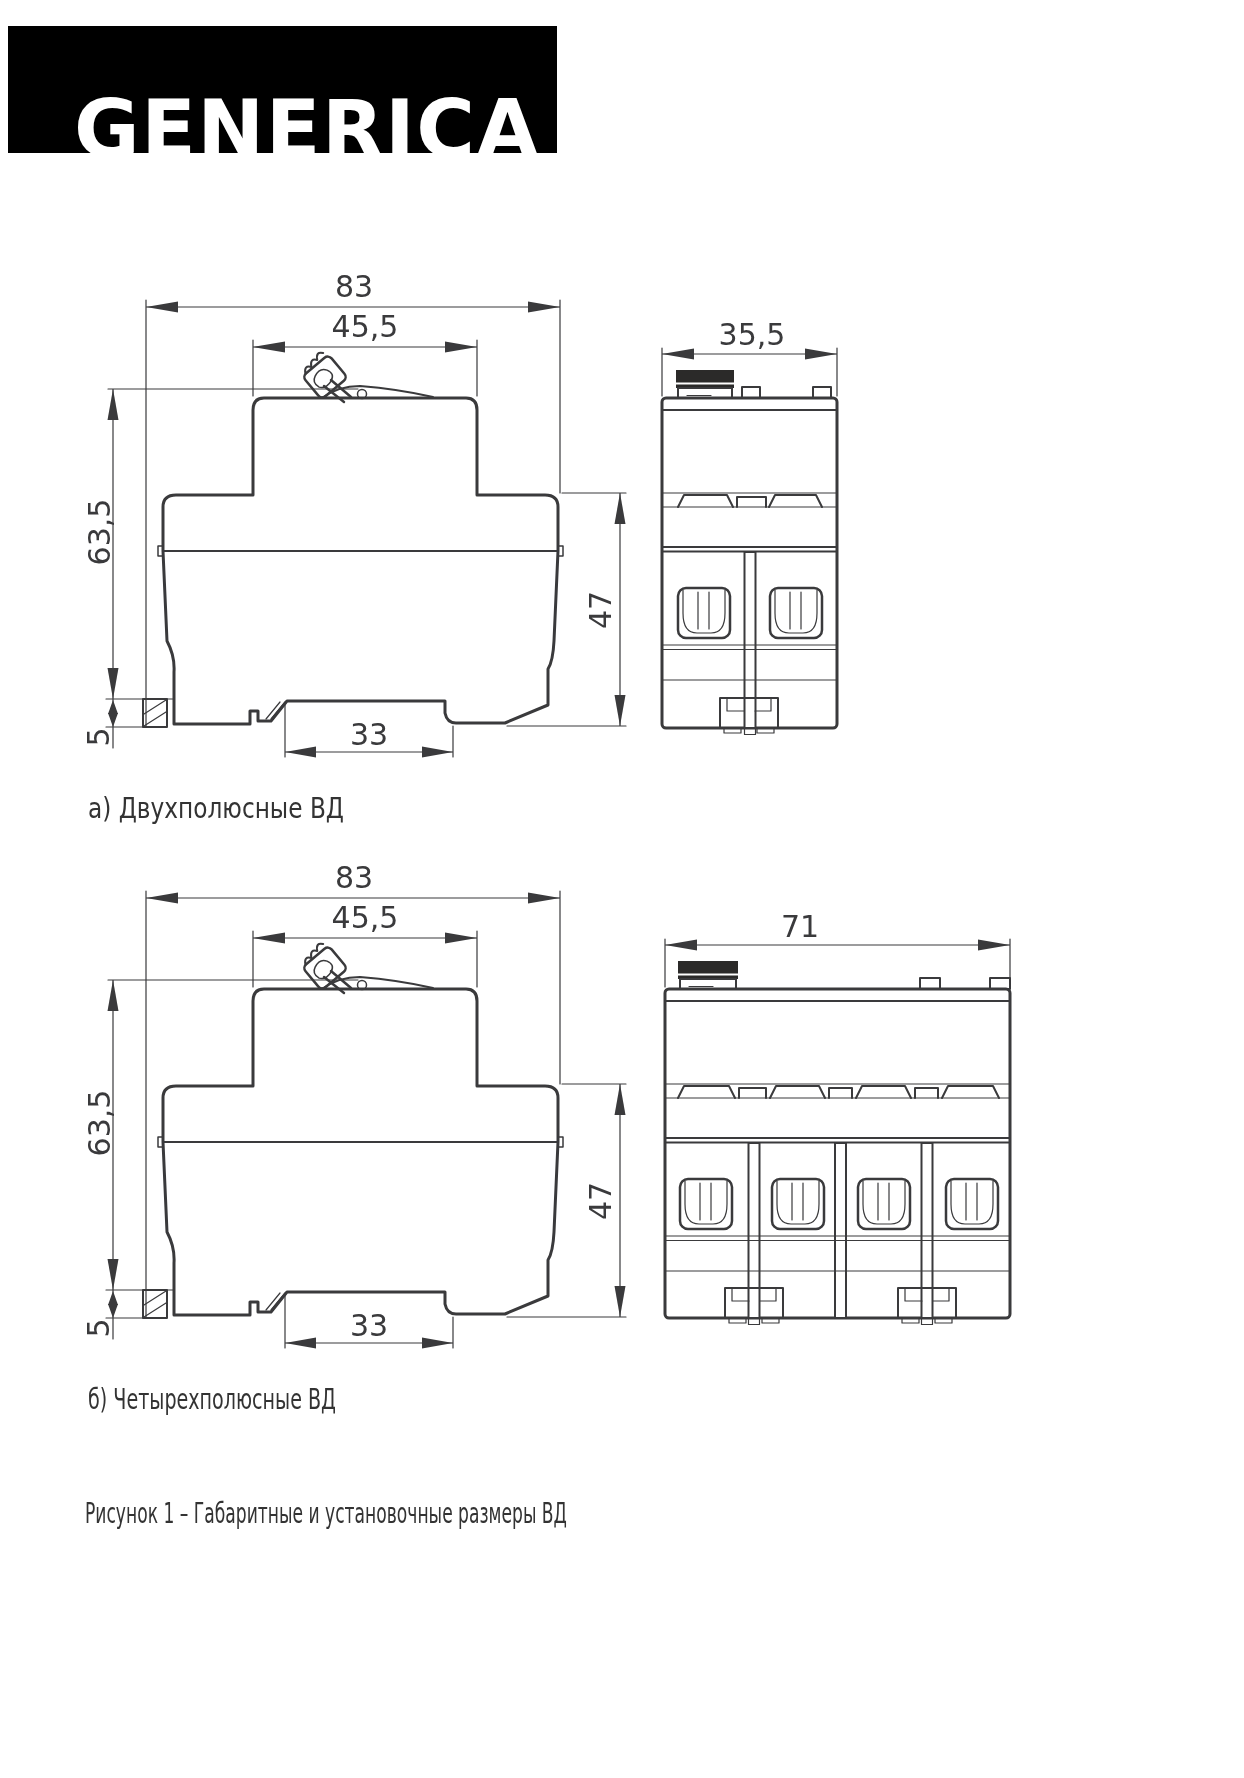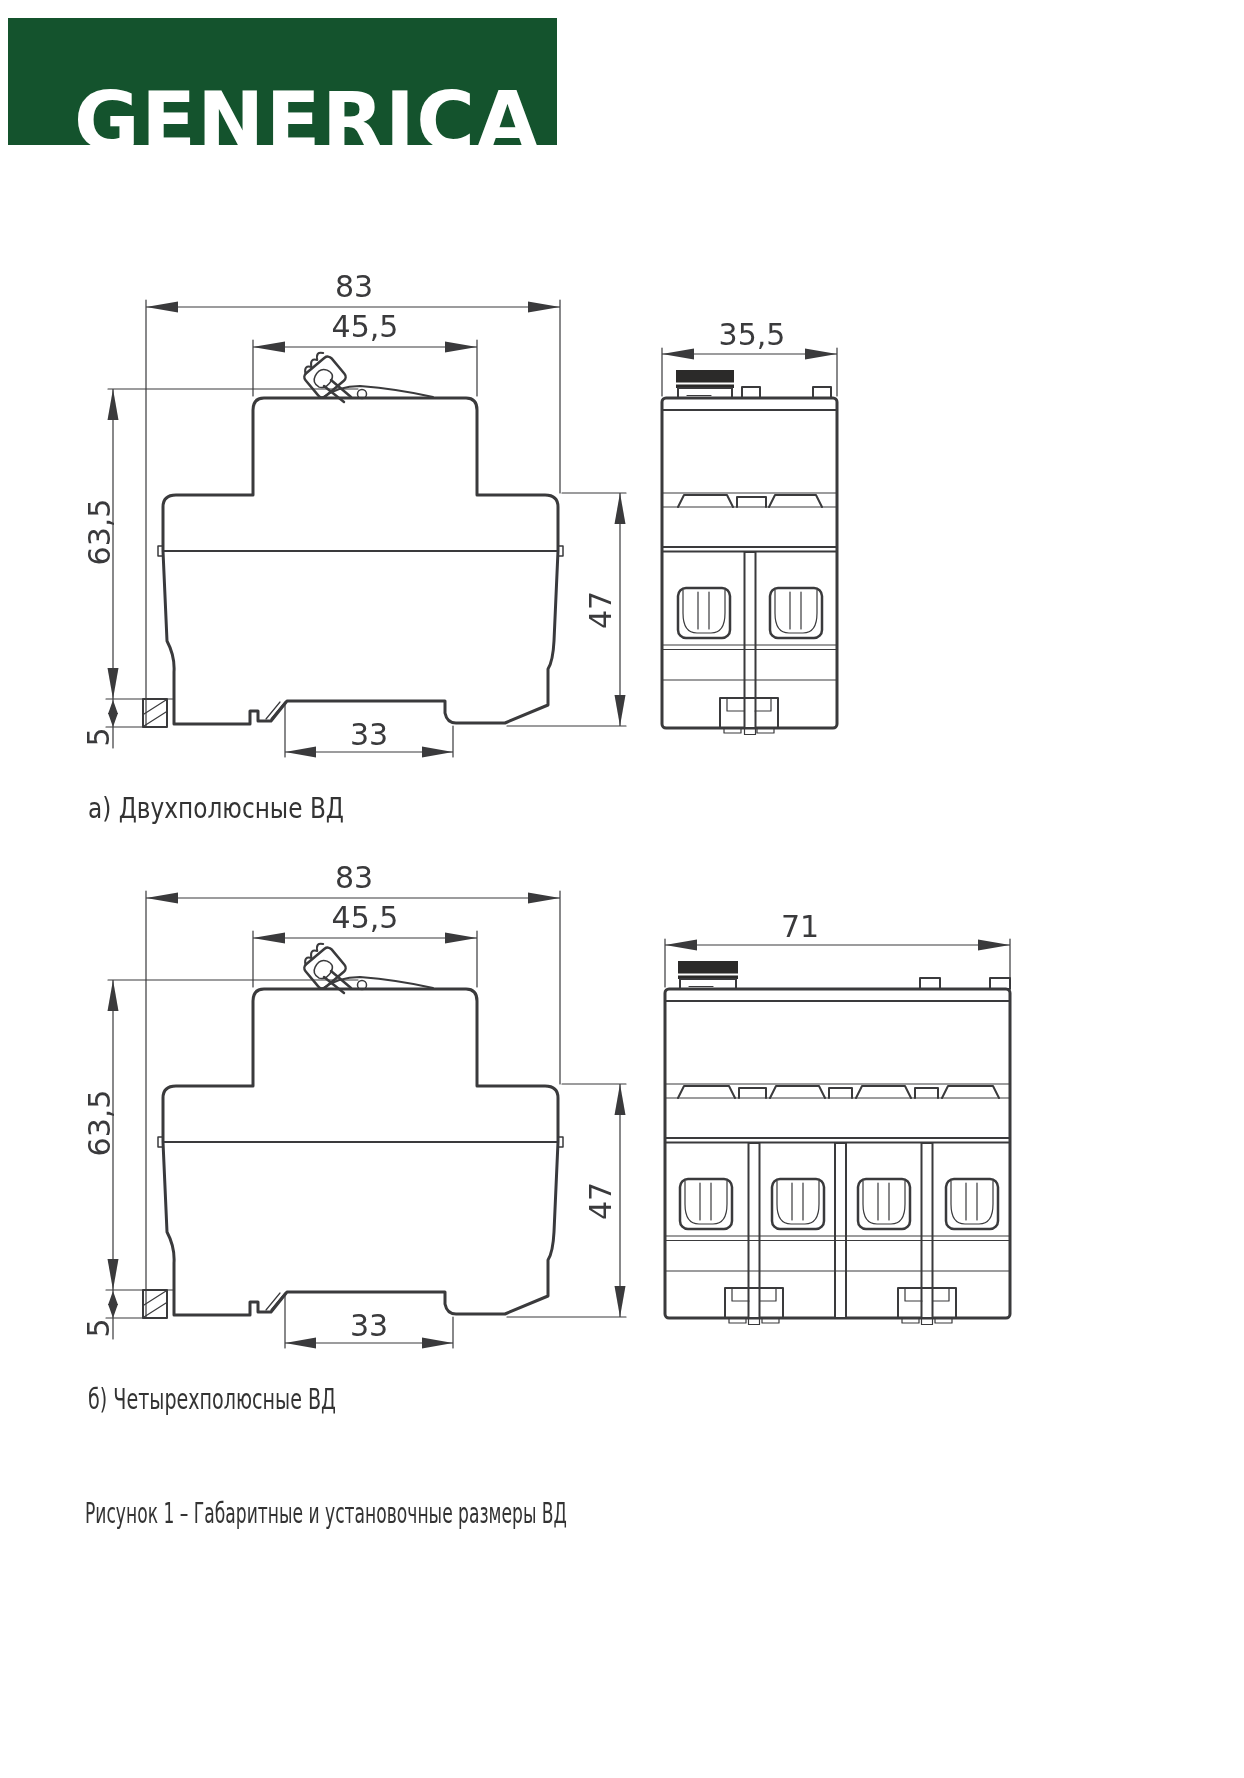--- a/index.html
+++ b/index.html
@@ -6,23 +6,23 @@
   html,body{margin:0;padding:0;background:#e8e8e8;}
   .page{
     position:relative;
     width:1244px;height:1778px;
     background:#ffffff;
     margin:0 auto;
     overflow:hidden;
     font-family:"DejaVu Sans","Liberation Sans",sans-serif;
   }
   .logo{
-    position:absolute;left:8px;top:18px;
+    position:absolute;left:8px;top:26px;
     width:549px;height:127px;
-    background:#14532d;
+    background:#000000;
     overflow:hidden;
   }
   .logo span{
     position:absolute;left:66px;bottom:-17px;
     font-weight:bold;font-size:80px;line-height:1;
     letter-spacing:1.5px;color:#ffffff;
     font-family:"DejaVu Sans","Liberation Sans",sans-serif;
   }
   svg.drawing{position:absolute;left:0;top:0;}
   

